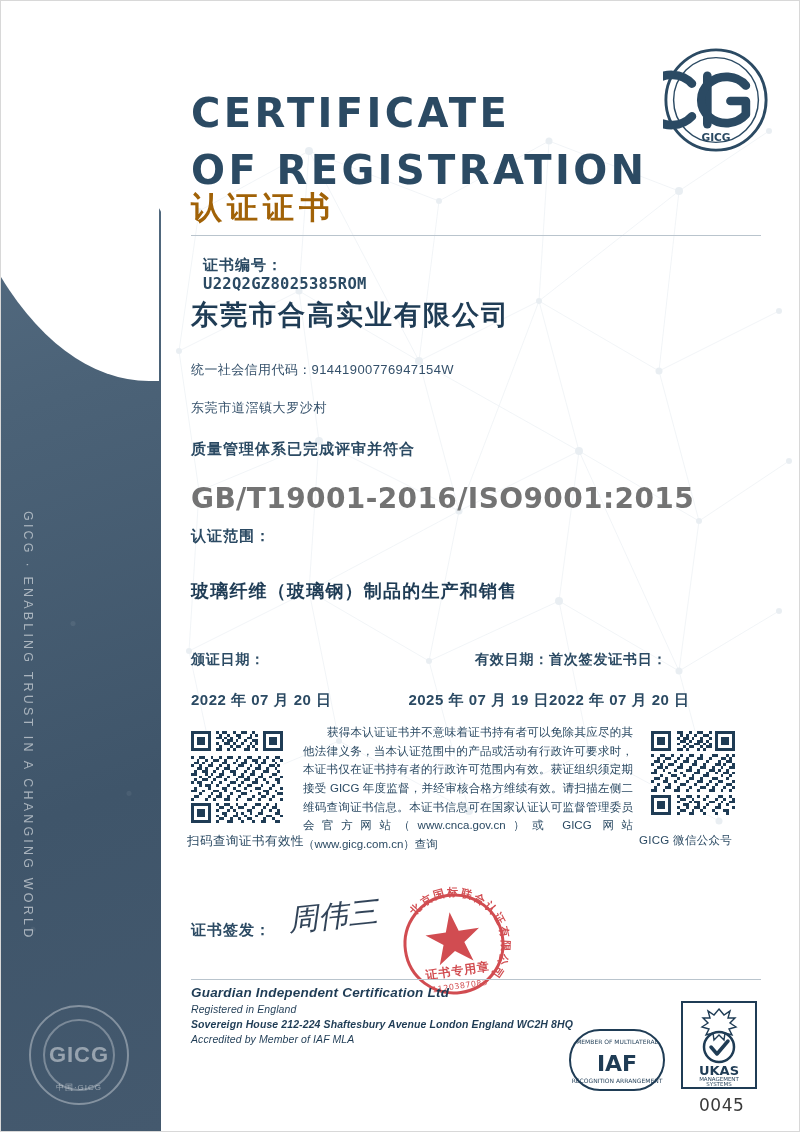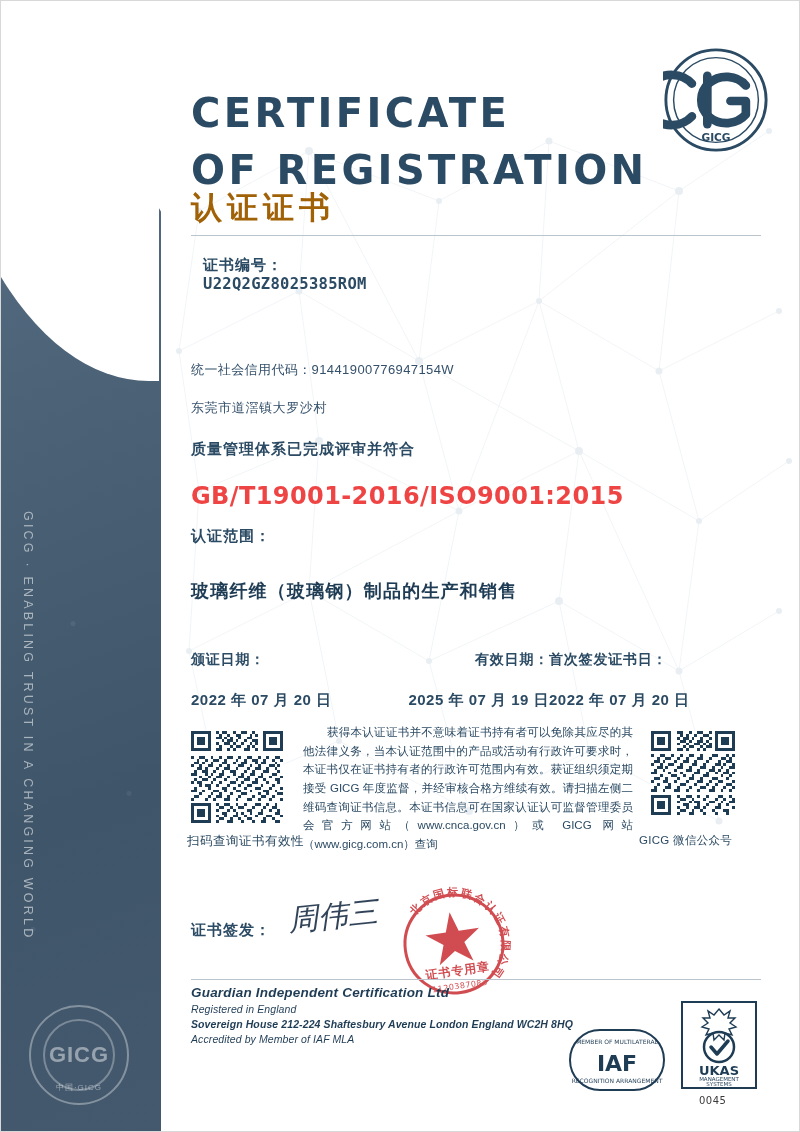--- a/index.html
+++ b/index.html
@@ -215,22 +215,22 @@
     top: 439px;
     color: #2b4a63;
     font-size: 15px;
     font-weight: bold;
     letter-spacing: 1px;
   }
   .standard {
     position: absolute;
     left: 0;
     top: 481px;
-    color: #ef4444;
-    font-size: 24px;
+    color: #737373;
+    font-size: 28px;
     font-weight: bold;
     letter-spacing: 0.4px;
     font-family: "DejaVu Sans", sans-serif;
   }
   .scope-label {
     position: absolute;
     left: 0;
     top: 526px;
     color: #2b4a63;
     font-size: 15px;
@@ -392,21 +392,21 @@
     left: 490px;
     top: 1000px;
     width: 76px;
     height: 88px;
   }
   .doc-number {
     position: absolute;
     left: 508px;
     top: 1094px;
     color: #3a3a3a;
-    font-size: 10px;
+    font-size: 17px;
     letter-spacing: 0.5px;
     font-family: "DejaVu Sans", sans-serif;
   }
 </style>
 </head>
 <body>
 
 <div class="page">
 
   <div class="left-band">
@@ -485,20 +485,21 @@
 
     <div class="title-cn">认证证书</div>
 
     <div class="divider"></div>
 
     <div class="row-certno">
       <span class="lbl-certno">证书编号：</span>
       <span class="val-certno">U22Q2GZ8025385ROM</span>
     </div>
 
+    <div class="company">东莞市合高实业有限公司</div>
     <div class="credit">统一社会信用代码：91441900776947154W</div>
     <div class="address">东莞市道滘镇大罗沙村</div>
     <div class="statement">质量管理体系已完成评审并符合</div>
     <div class="standard">GB/T19001-2016/ISO9001:2015</div>
     <div class="scope-label">认证范围：</div>
     <div class="scope-value">玻璃纤维（玻璃钢）制品的生产和销售</div>
 
     <div class="dates">
       <div class="labels">
         <div class="col c1">颁证日期：</div>

